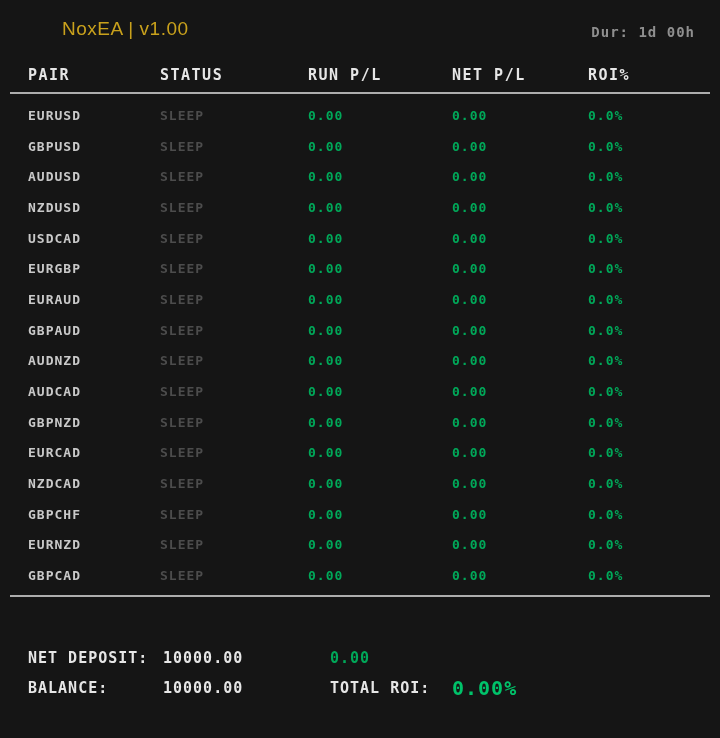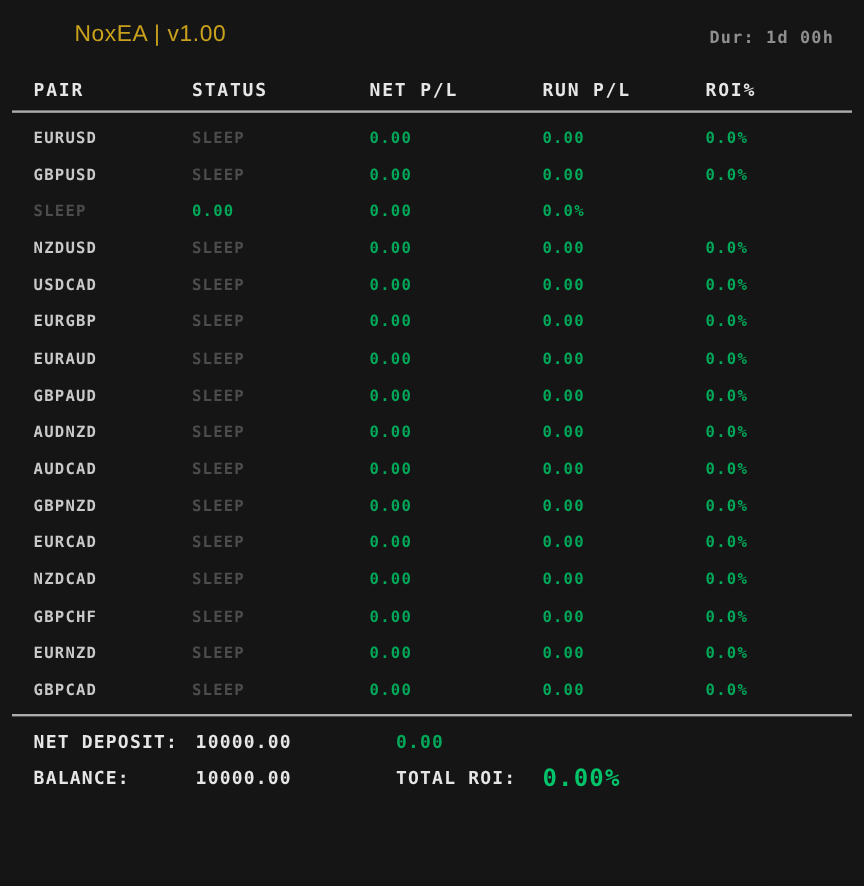--- a/index.html
+++ b/index.html
@@ -70,21 +70,21 @@
     height:30.7px;
     align-items:center;
     font-size:13px;
     font-weight:700;
     letter-spacing:1px;
   }
   .cell.pair{color:var(--pair);}
   .cell.status{color:var(--sleep);}
   .cell.green{color:var(--green);}
 
-  .summary{padding:6px 41px 0 28px;}
+  .summary{padding:6px 41px 0 28px;margin-top:40px;}
   .summary-row{
     display:grid;
     grid-template-columns:135px 167px 122px 1fr;
     height:30px;
     align-items:center;
     font-size:15px;
     font-weight:700;
     letter-spacing:1px;
   }
   .summary-row .label{color:var(--white);}
@@ -98,22 +98,22 @@
 <div class="panel">
 
   <div class="topbar">
     <span class="title">NoxEA | v1.00</span>
     <span class="duration">Dur: 1d 00h</span>
   </div>
 
   <div class="grid5 thead">
     <span class="cell">PAIR</span>
     <span class="cell">STATUS</span>
+    <span class="cell">RUN P/L</span>
     <span class="cell">NET P/L</span>
-    <span class="cell">RUN P/L</span>
     <span class="cell">ROI%</span>
   </div>
 
   <div class="hr"></div>
 
   <div class="tbody" id="table-body">
       <div class="trow">
         <span class="cell pair">EURUSD</span>
         <span class="cell status">SLEEP</span>
         <span class="cell green">0.00</span>
@@ -121,20 +121,21 @@
         <span class="cell green">0.0%</span>
       </div>
       <div class="trow">
         <span class="cell pair">GBPUSD</span>
         <span class="cell status">SLEEP</span>
         <span class="cell green">0.00</span>
         <span class="cell green">0.00</span>
         <span class="cell green">0.0%</span>
       </div>
       <div class="trow">
+        <span class="cell pair">AUDUSD</span>
         <span class="cell status">SLEEP</span>
         <span class="cell green">0.00</span>
         <span class="cell green">0.00</span>
         <span class="cell green">0.0%</span>
       </div>
       <div class="trow">
         <span class="cell pair">NZDUSD</span>
         <span class="cell status">SLEEP</span>
         <span class="cell green">0.00</span>
         <span class="cell green">0.00</span>

